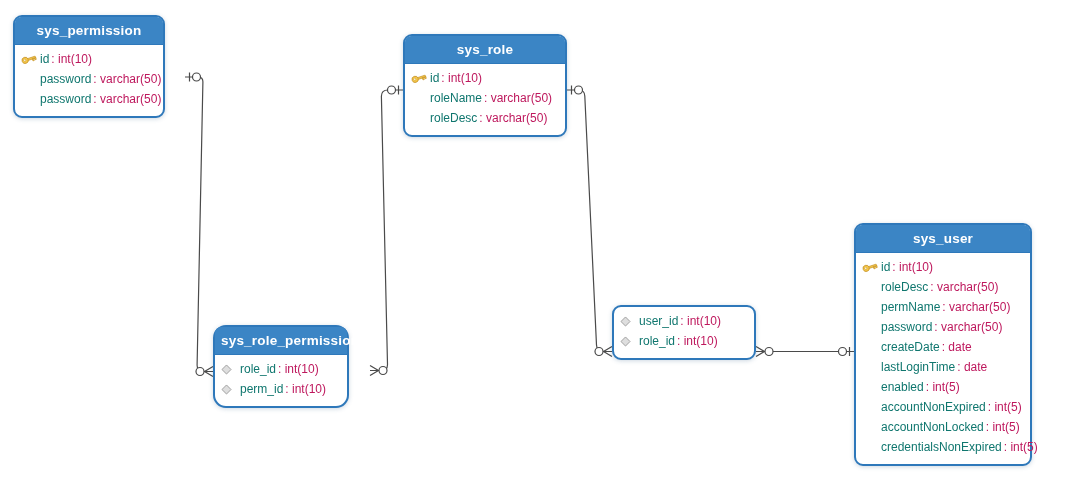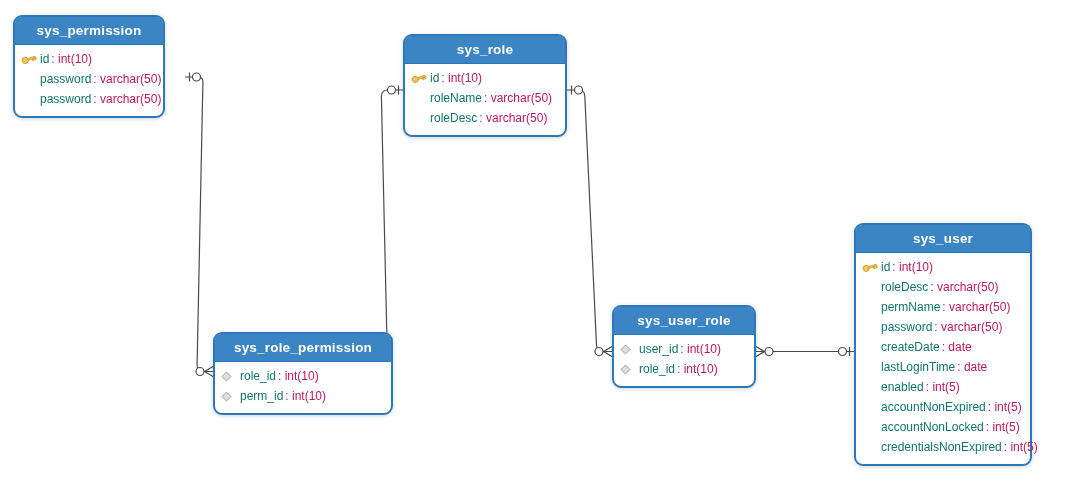--- a/index.html
+++ b/index.html
@@ -130,21 +130,21 @@
   </div>
 
   <div class="er-row">
     <span class="er-icon"></span>
     <span class="er-fname">roleDesc</span>
     <span class="er-ftype">: varchar(50)</span>
   </div>
 </div>
   </div>
 
-  <div class="er-table" style="left: 213px; top: 332px; width: 180px;">
+  <div class="er-table" style="left: 213px; top: 325px; width: 136px; border-radius: 13px;">
     <div class="er-header">
       <span class="er-title">sys_role_permission</span>
     </div>
     <div class="er-body">
   <div class="er-row">
     <span class="er-icon">
             <svg width="11" height="11" viewBox="0 0 11 11">
               <rect x="2.3" y="2.3" width="6.4" height="6.4" transform="rotate(45 5.5 5.5)" fill="#dedede" stroke="#9c9c9c" stroke-width="0.9"></rect>
             </svg>
           </span>
@@ -158,23 +158,20 @@
               <rect x="2.3" y="2.3" width="6.4" height="6.4" transform="rotate(45 5.5 5.5)" fill="#dedede" stroke="#9c9c9c" stroke-width="0.9"></rect>
             </svg>
           </span>
     <span class="er-fname">perm_id</span>
     <span class="er-ftype">: int(10)</span>
   </div>
 </div>
   </div>
 
   <div class="er-table" style="left: 612px; top: 305px; width: 144px;">
-    <div class="er-header">
-      <span class="er-title">sys_user_role</span>
-    </div>
     <div class="er-body">
   <div class="er-row">
     <span class="er-icon">
             <svg width="11" height="11" viewBox="0 0 11 11">
               <rect x="2.3" y="2.3" width="6.4" height="6.4" transform="rotate(45 5.5 5.5)" fill="#dedede" stroke="#9c9c9c" stroke-width="0.9"></rect>
             </svg>
           </span>
     <span class="er-fname">user_id</span>
     <span class="er-ftype">: int(10)</span>
   </div>

